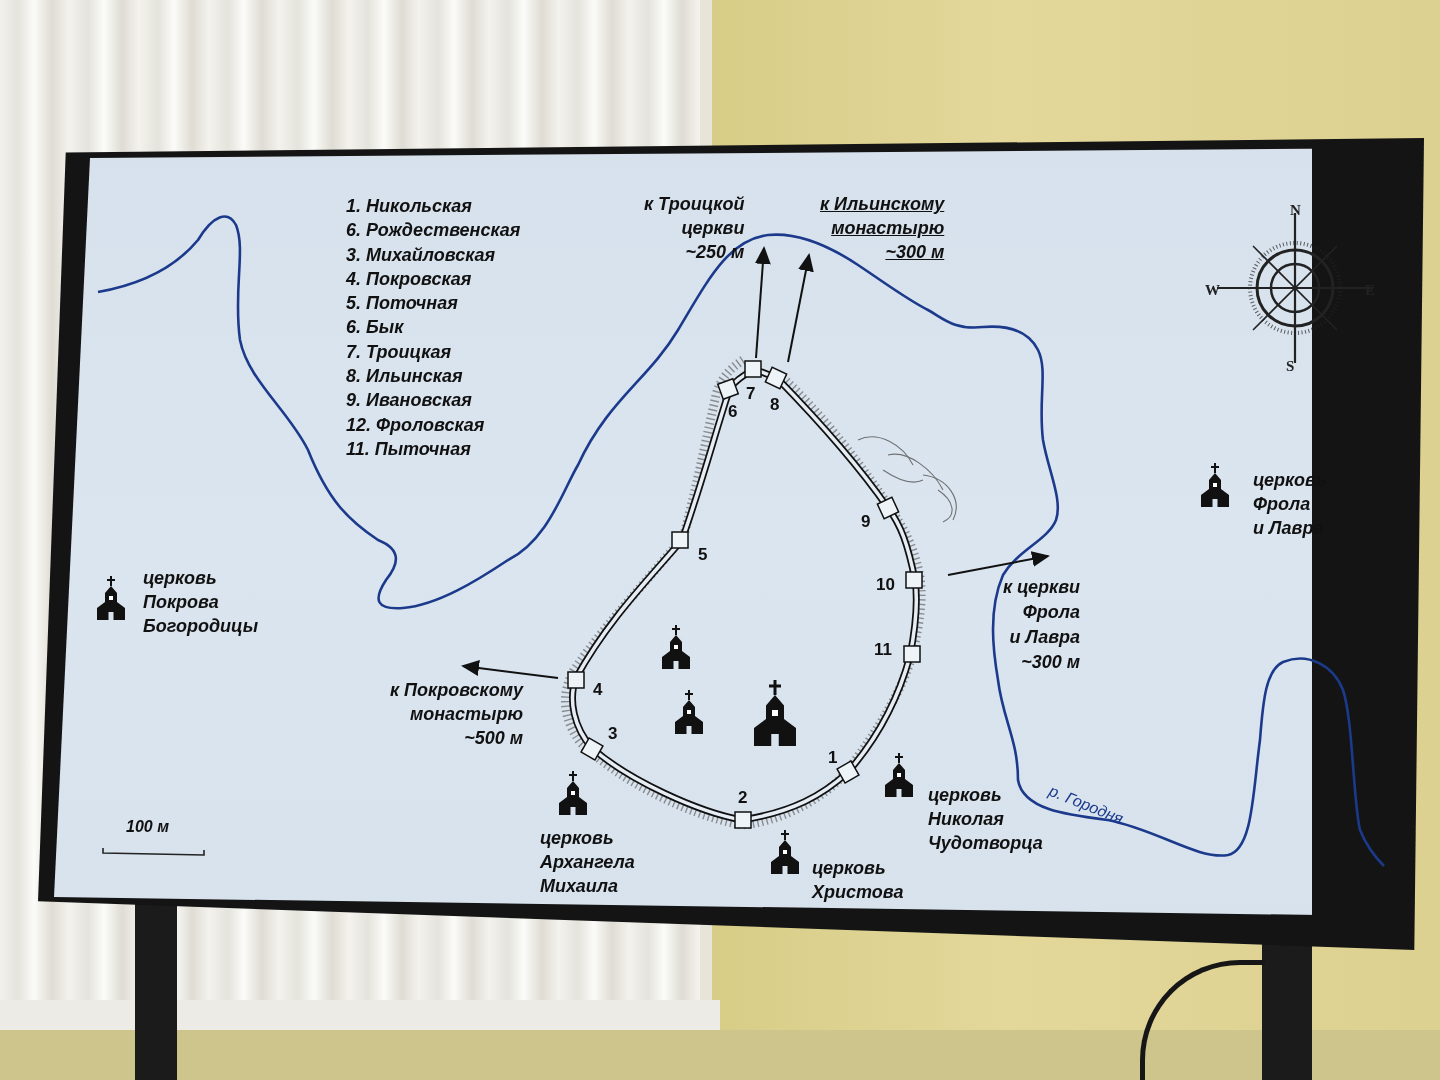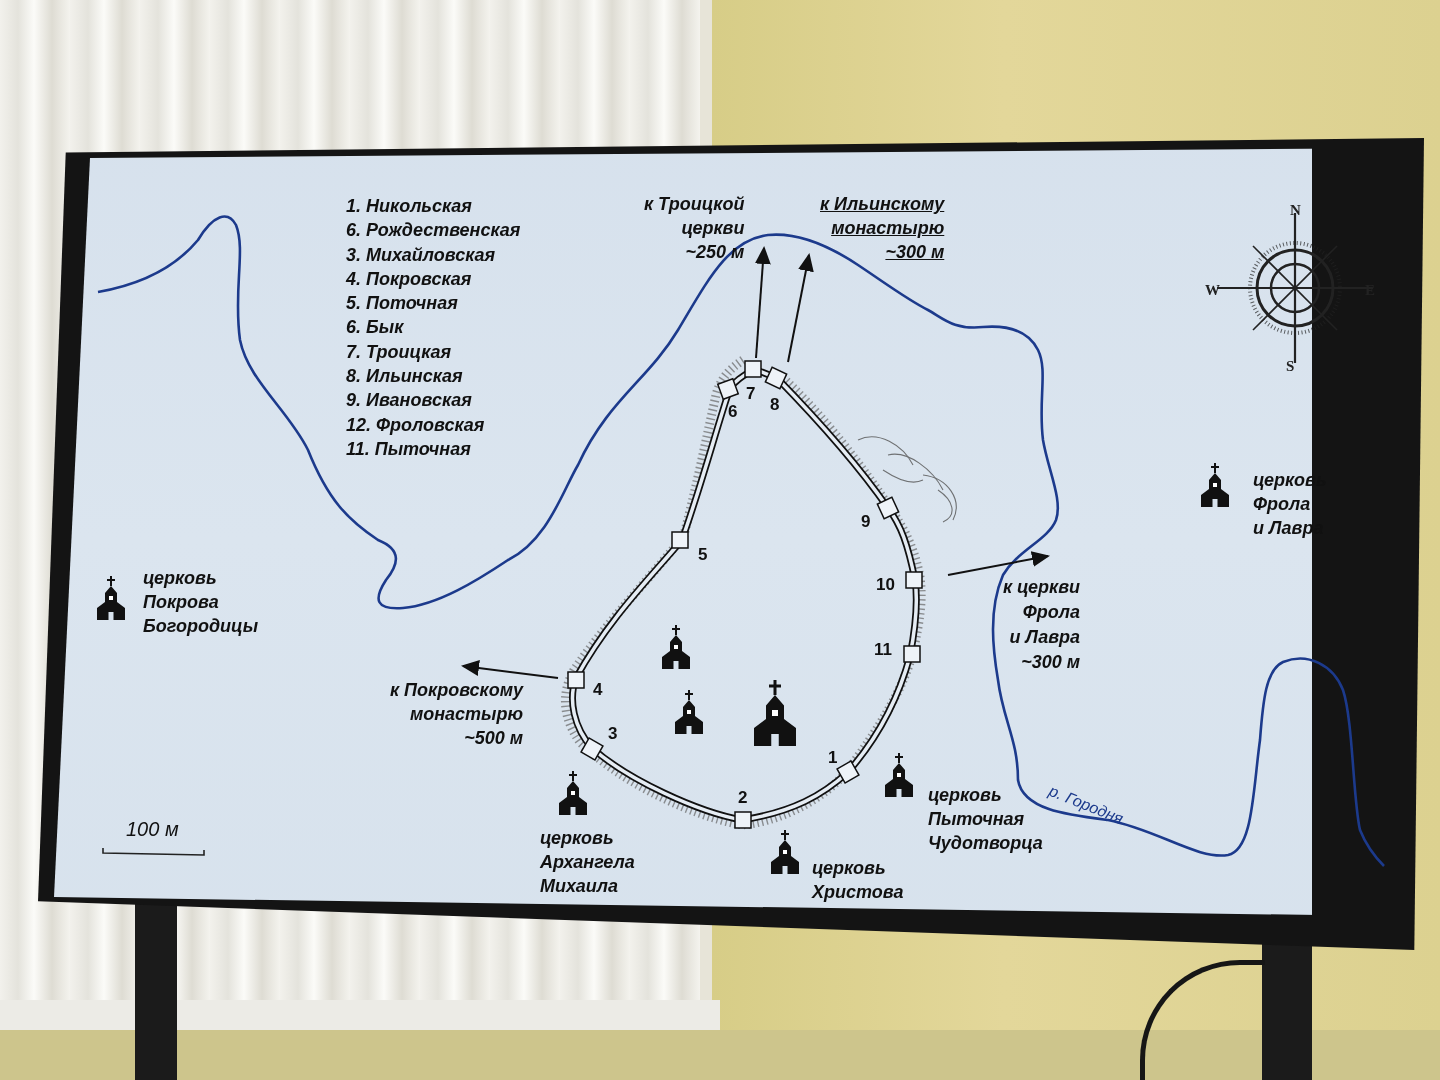--- a/index.html
+++ b/index.html
@@ -22,21 +22,21 @@
   .screen{position:absolute;left:8px;top:0;width:1304px;height:1080px;
     clip-path:polygon(82px 158px,1410px 148px,1376px 916px,46px 897px);
     background:linear-gradient(180deg,#d5e0ec 0%,#dbe5ef 50%,#d6e1ec 100%);}
   svg.map{position:absolute;left:0;top:0;width:1440px;height:1080px;}
   .lbl{position:absolute;font-weight:bold;font-style:italic;color:#111;font-size:18px;line-height:24px;white-space:nowrap;}
   .center{text-align:right;}
   .legend{position:absolute;left:338px;top:194px;font-weight:bold;font-style:italic;font-size:18px;line-height:24.3px;color:#111;}
   .legend div{white-space:nowrap;}
   .num{position:absolute;font-weight:bold;font-size:17px;color:#111;}
   .river-name{position:absolute;left:1045px;top:782px;font-style:italic;font-size:16px;color:#1c3a8c;transform:rotate(22deg);transform-origin:left top;white-space:nowrap;}
-  .scale-lbl{position:absolute;left:118px;top:818px;font-style:italic;font-size:20px;color:#111;}
+  .scale-lbl{position:absolute;left:118px;top:818px;font-style:italic;font-size:16px;color:#111;font-weight:bold;}
   .compass-l{position:absolute;font-family:"Liberation Serif", serif;font-weight:bold;font-size:15px;color:#222;}
 </style>
 </head>
 <body>
 
 <div class="curtain"></div>
 <div class="curtain-edge"></div>
 <div class="wall"></div>
 <div class="sill"></div>
 <div class="floor"></div>
@@ -197,21 +197,21 @@
     <div>Архангела</div>
     <div>Михаила</div>
   </div>
   <div class="lbl" style="left:804px;top:856px;">
     <div>церковь</div>
     <div>Христова</div>
     <div>Христова</div>
   </div>
   <div class="lbl" style="left:920px;top:783px;">
     <div>церковь</div>
-    <div>Пыточная</div>
+    <div>Николая</div>
     <div>Чудотворца</div>
   </div>
 
   <div class="num" style="left:820px;top:748px;">1</div>
   <div class="num" style="left:730px;top:788px;">2</div>
   <div class="num" style="left:600px;top:724px;">3</div>
   <div class="num" style="left:585px;top:680px;">4</div>
   <div class="num" style="left:690px;top:545px;">5</div>
   <div class="num" style="left:720px;top:402px;">6</div>
   <div class="num" style="left:738px;top:384px;">7</div>

